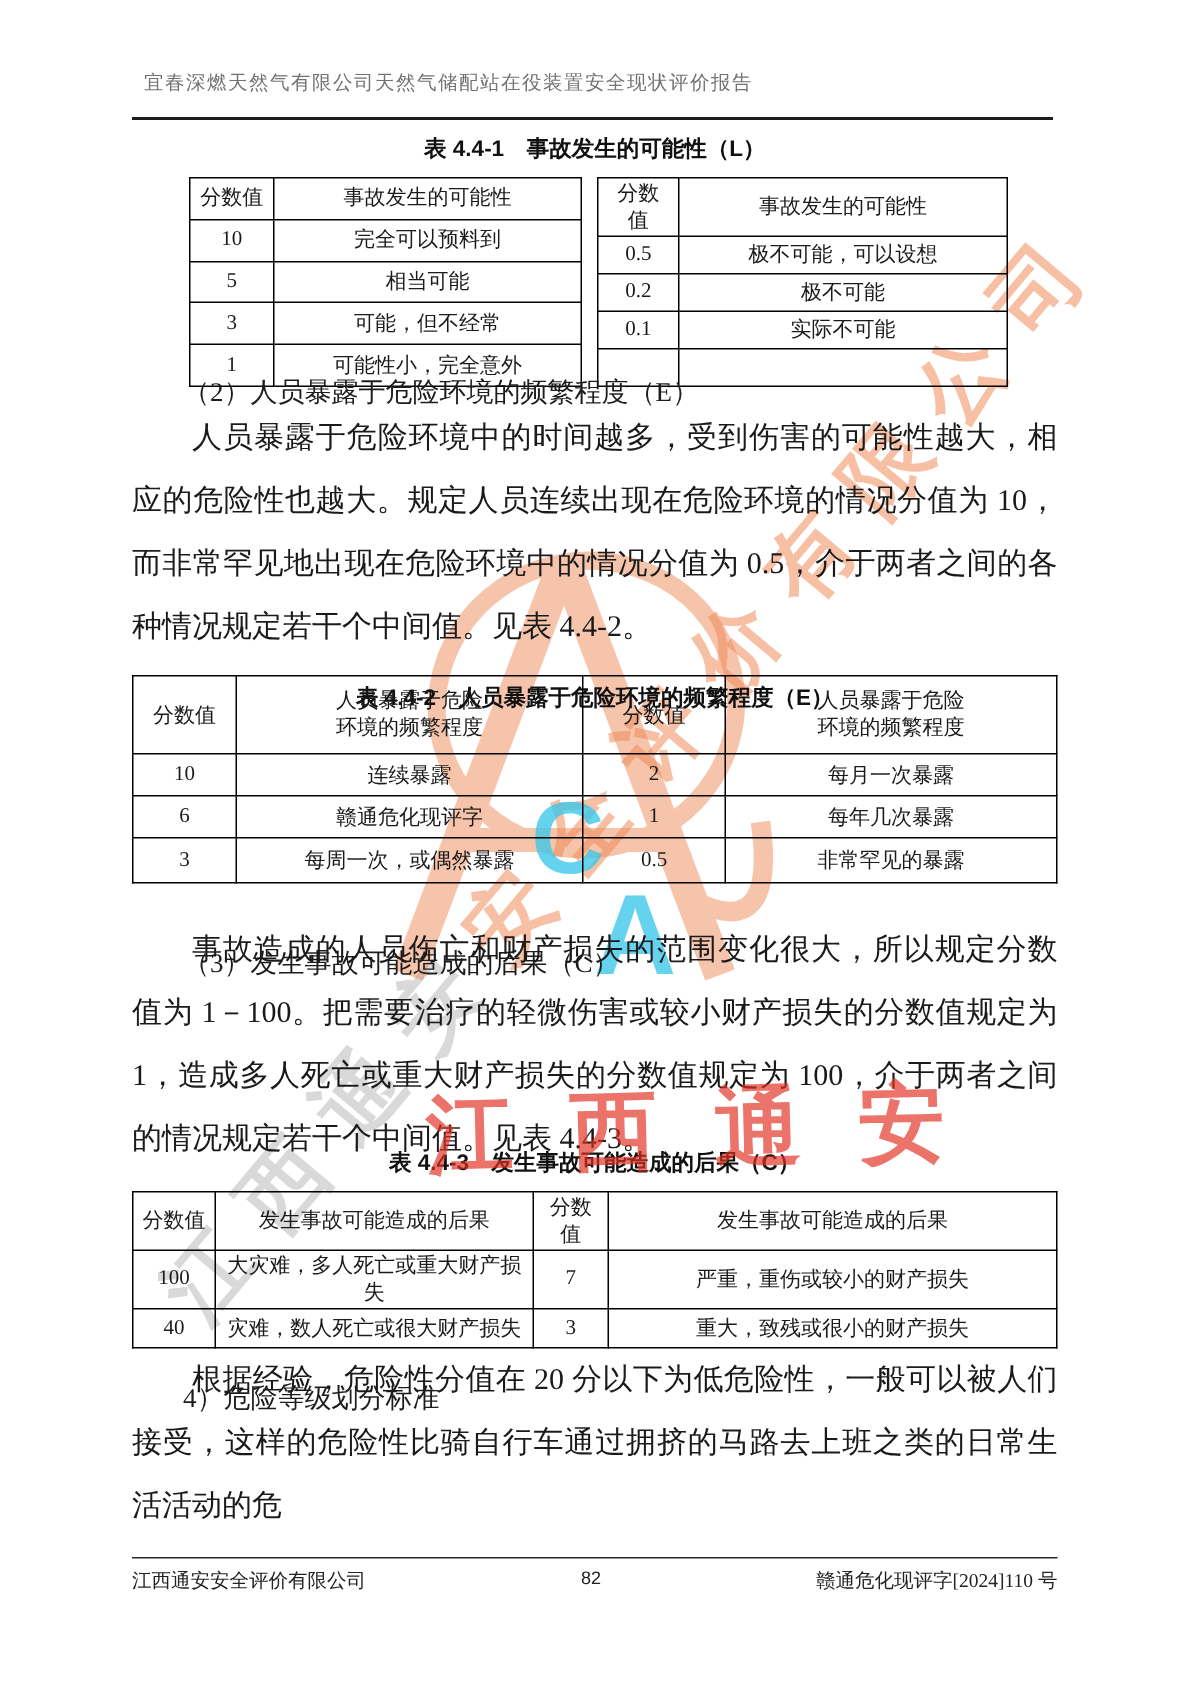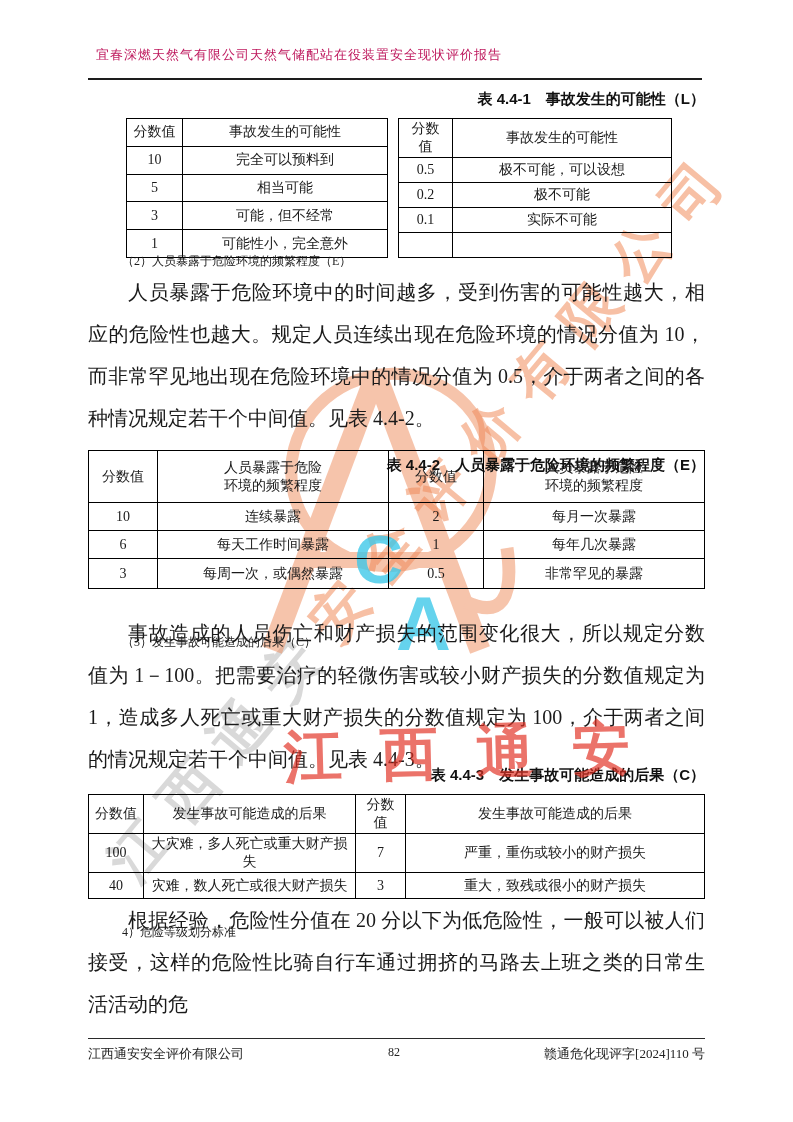--- a/index.html
+++ b/index.html
@@ -6,31 +6,31 @@
   html,body { background:#ffffff; }
   .page {
     position:relative; width:793px; height:1122px; margin:0 auto;
     background:#ffffff; overflow:hidden;
     font-family:"Liberation Serif","DejaVu Serif",serif;
     color:#1c1c1c;
   }
   .abs { position:absolute; }
 
   
-  .doc-header { top:46px; left:96px; width:610px; font-size:13px; letter-spacing:1px; color:#be185d; }
+  .doc-header { top:46px; left:96px; width:610px; font-size:13px; letter-spacing:1px; color:#737373; }
   .header-rule { top:78px; left:88px; width:614px; border-top:2px solid #1d1d1d; }
   .footer-rule { top:1038px; left:88px; width:617px; border-top:1.5px solid #2a2a2a; }
   .doc-footer { top:1045px; left:88px; width:617px; font-size:13px; color:#222;
                 display:flex; justify-content:space-between; align-items:flex-start; }
-  .page-number { font-size:12px; font-family:Liberation Serif, serif; }
-
-  
-  .tbl-title { left:88px; width:617px; text-align:right; font-weight:bold;
+  .page-number { font-size:12px; font-family:Liberation Sans, sans-serif; }
+
+  
+  .tbl-title { left:88px; width:617px; text-align:center; font-weight:bold;
                font-family:"Liberation Sans","DejaVu Sans",sans-serif; font-size:15px; color:#111; }
-  .heading { left:88px; width:617px; padding-left:34px; font-size:12px; line-height:24px; }
+  .heading { left:88px; width:617px; padding-left:34px; font-size:18px; line-height:24px; }
   .para { left:88px; width:617px; font-size:20px; line-height:42px;
           text-align:justify; text-indent:2em; color:#1a1a1a; }
 
   
   table { border-collapse:collapse; table-layout:fixed; }
   td, th { border:1px solid #000; text-align:center; vertical-align:middle;
            font-size:14px; font-weight:normal; padding:1px 6px; color:#1a1a1a;
            overflow:hidden; }
   .pre { white-space:pre-line; line-height:18px; }
   .t1-wrap { top:118px; left:126px; display:flex; gap:10px; }
@@ -174,21 +174,21 @@
 环境的频繁程度</td>
       </tr>
       <tr style="height:28px">
         <td>10</td>
         <td>连续暴露</td>
         <td>2</td>
         <td>每月一次暴露</td>
       </tr>
       <tr style="height:28px">
         <td>6</td>
-        <td>每天工作时间暴露</td>
+        <td>赣通危化现评字</td>
         <td>1</td>
         <td>每年几次暴露</td>
       </tr>
       <tr style="height:30px">
         <td>3</td>
         <td>每周一次，或偶然暴露</td>
         <td>0.5</td>
         <td>非常罕见的暴露</td>
       </tr>
     </tbody>

